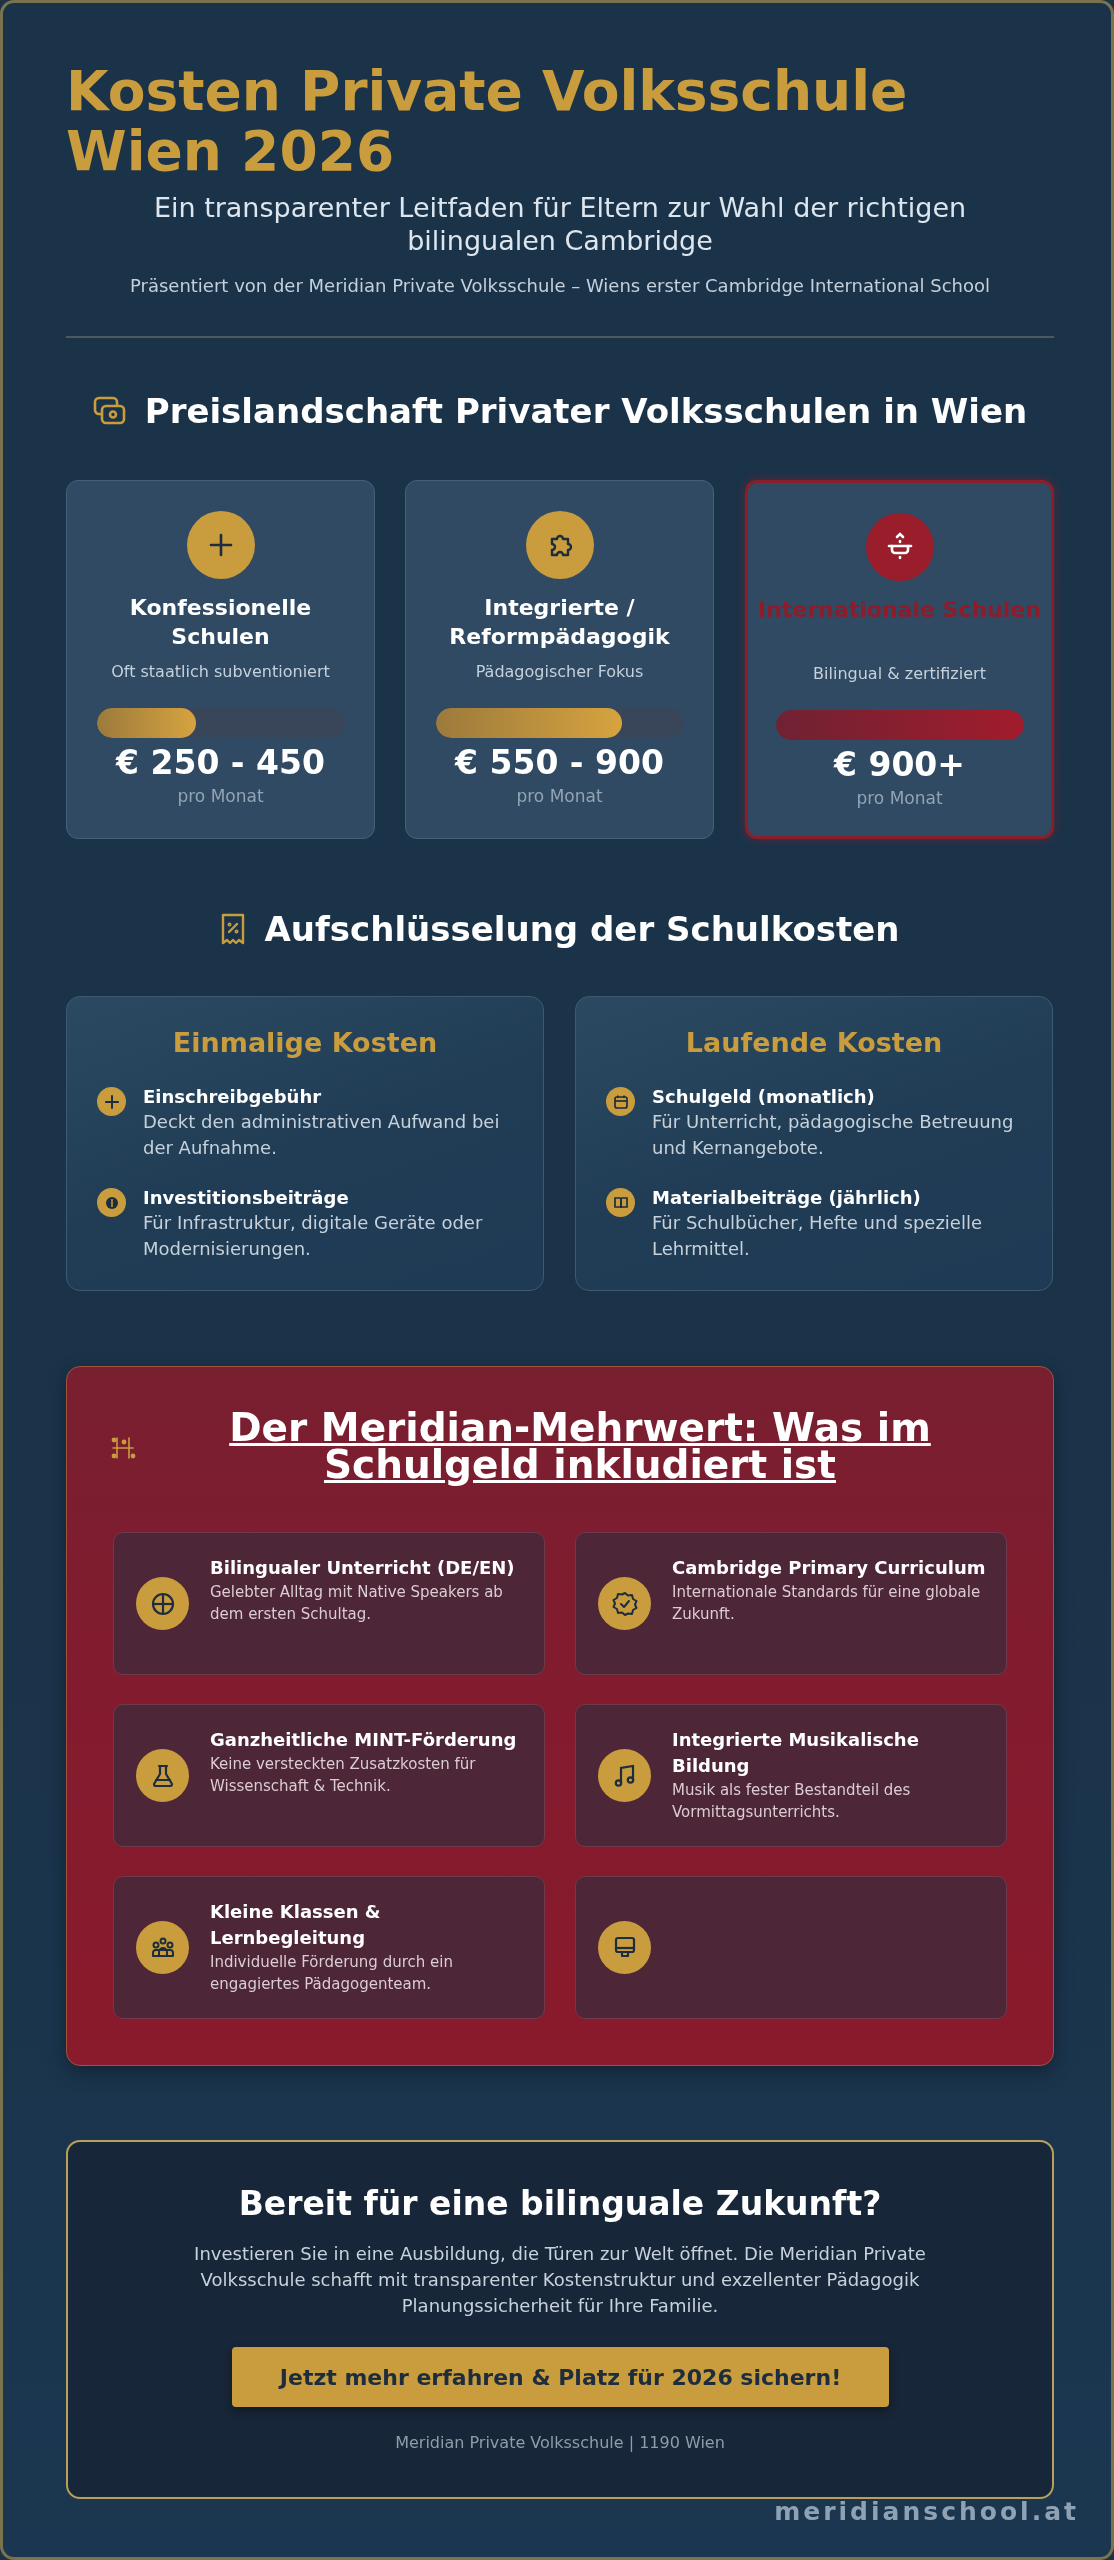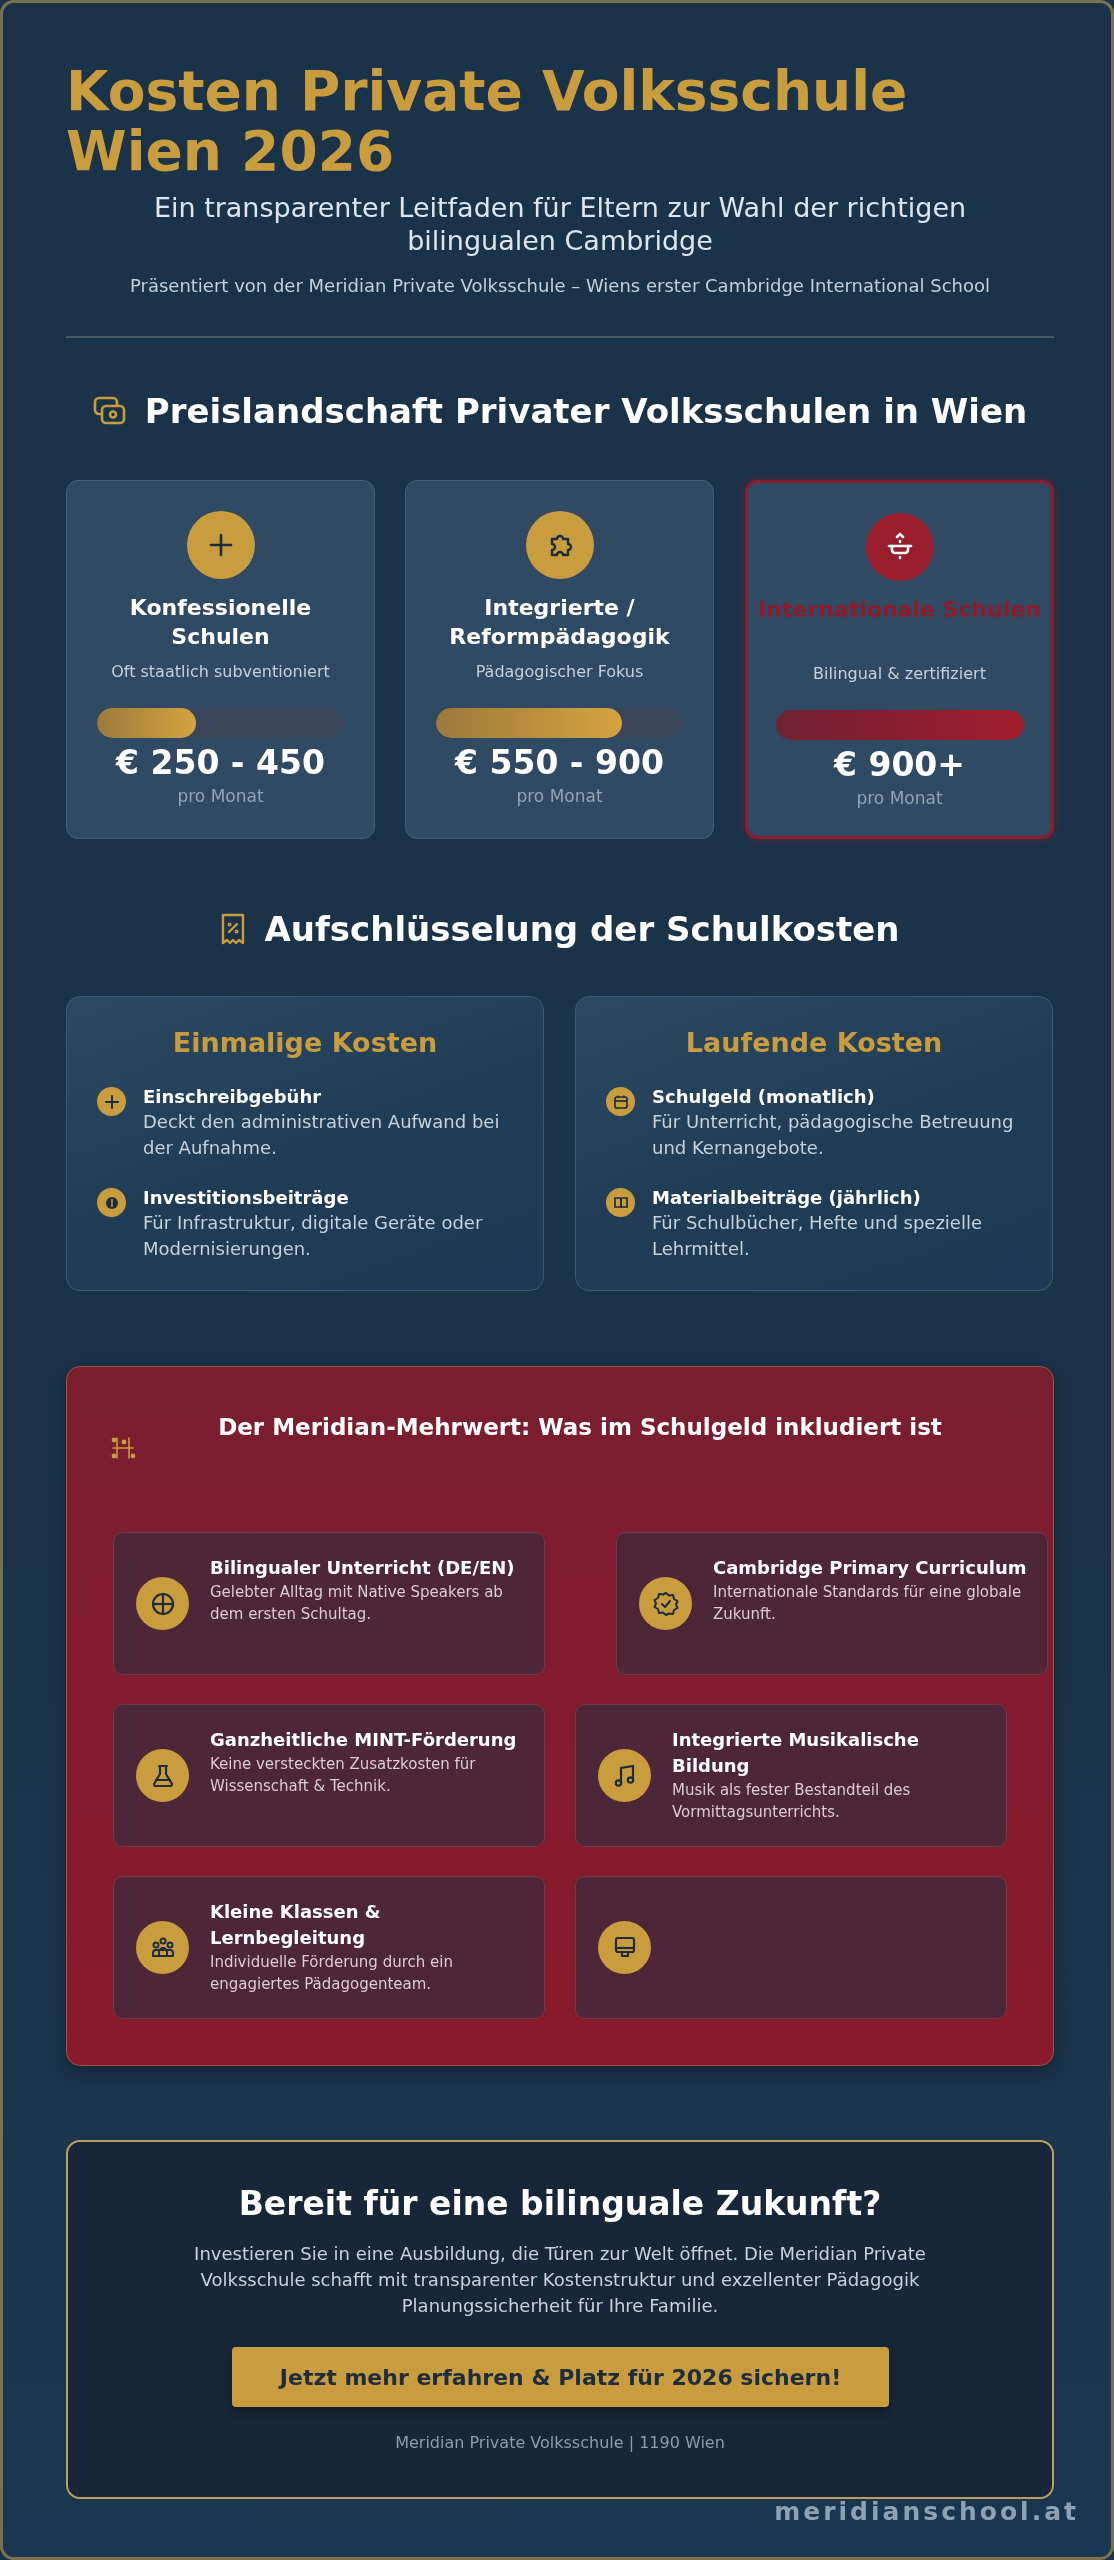--- a/index.html
+++ b/index.html
@@ -86,21 +86,21 @@
 
   
   .value {
     position: absolute; top: 1363px; left: 63px; width: 988px; height: 700px;
     background: linear-gradient(180deg, #781f30 0%, #831b2e 50%, #8a1a2c 100%);
     border: 1px solid #a0523f; border-radius: 14px;
     box-shadow: 0 6px 18px rgba(0,0,0,0.35);
   }
   .value .v-title {
     position: absolute; top: 42px; left: 100px; right: 60px; text-align: center;
-    font-size: 23px; font-weight: bold; color: #ffffff; line-height: 37px;
+    font-size: 39px; font-weight: bold; color: #ffffff; line-height: 37px; text-decoration: underline;
   }
   .value .v-icon { position: absolute; top: 67px; left: 44px; }
   .vcard {
     position: absolute; width: 432px; height: 143px;
     background: #4d2638; border: 1px solid #6d3a4e; border-radius: 10px;
   }
   .vcard .vc-icon {
     position: absolute; left: 22px; top: 44px; width: 53px; height: 53px;
     border-radius: 50%; background: #c99d3e;
     display: flex; align-items: center; justify-content: center;
@@ -295,21 +295,21 @@
             <circle cx="14" cy="14" r="10"></circle>
             <line x1="4" y1="14" x2="24" y2="14"></line>
             <line x1="14" y1="4" x2="14" y2="24"></line>
           </svg>
       </div>
       <div class="vc-body">
         <div class="vc-head">Bilingualer Unterricht (DE/EN)</div>
         <div class="vc-desc">Gelebter Alltag mit Native Speakers ab dem ersten Schultag.</div>
       </div>
     </div>
-    <div class="vcard" style="left:508px;top:165px;margin-left:41px;">
+    <div class="vcard" style="left:508px;top:165px;">
       <div class="vc-icon">
         <svg width="28" height="28" viewBox="0 0 28 28" fill="none" stroke="#1d2d3d" stroke-width="2" stroke-linejoin="round" stroke-linecap="round">
             <path d="M14 3l3 2.5 4-.5 1 4 3.5 2-1.5 3.5 1.5 3.5-3.5 2-1 4-4-.5L14 25l-3-2.5-4 .5-1-4-3.5-2L4 13.5 2.5 10 6 8l1-4 4 .5z"></path>
             <path d="M10 14l3 3 5-6"></path>
           </svg>
       </div>
       <div class="vc-body">
         <div class="vc-head">Cambridge Primary Curriculum</div>
         <div class="vc-desc">Internationale Standards für eine globale Zukunft.</div>
       </div>

